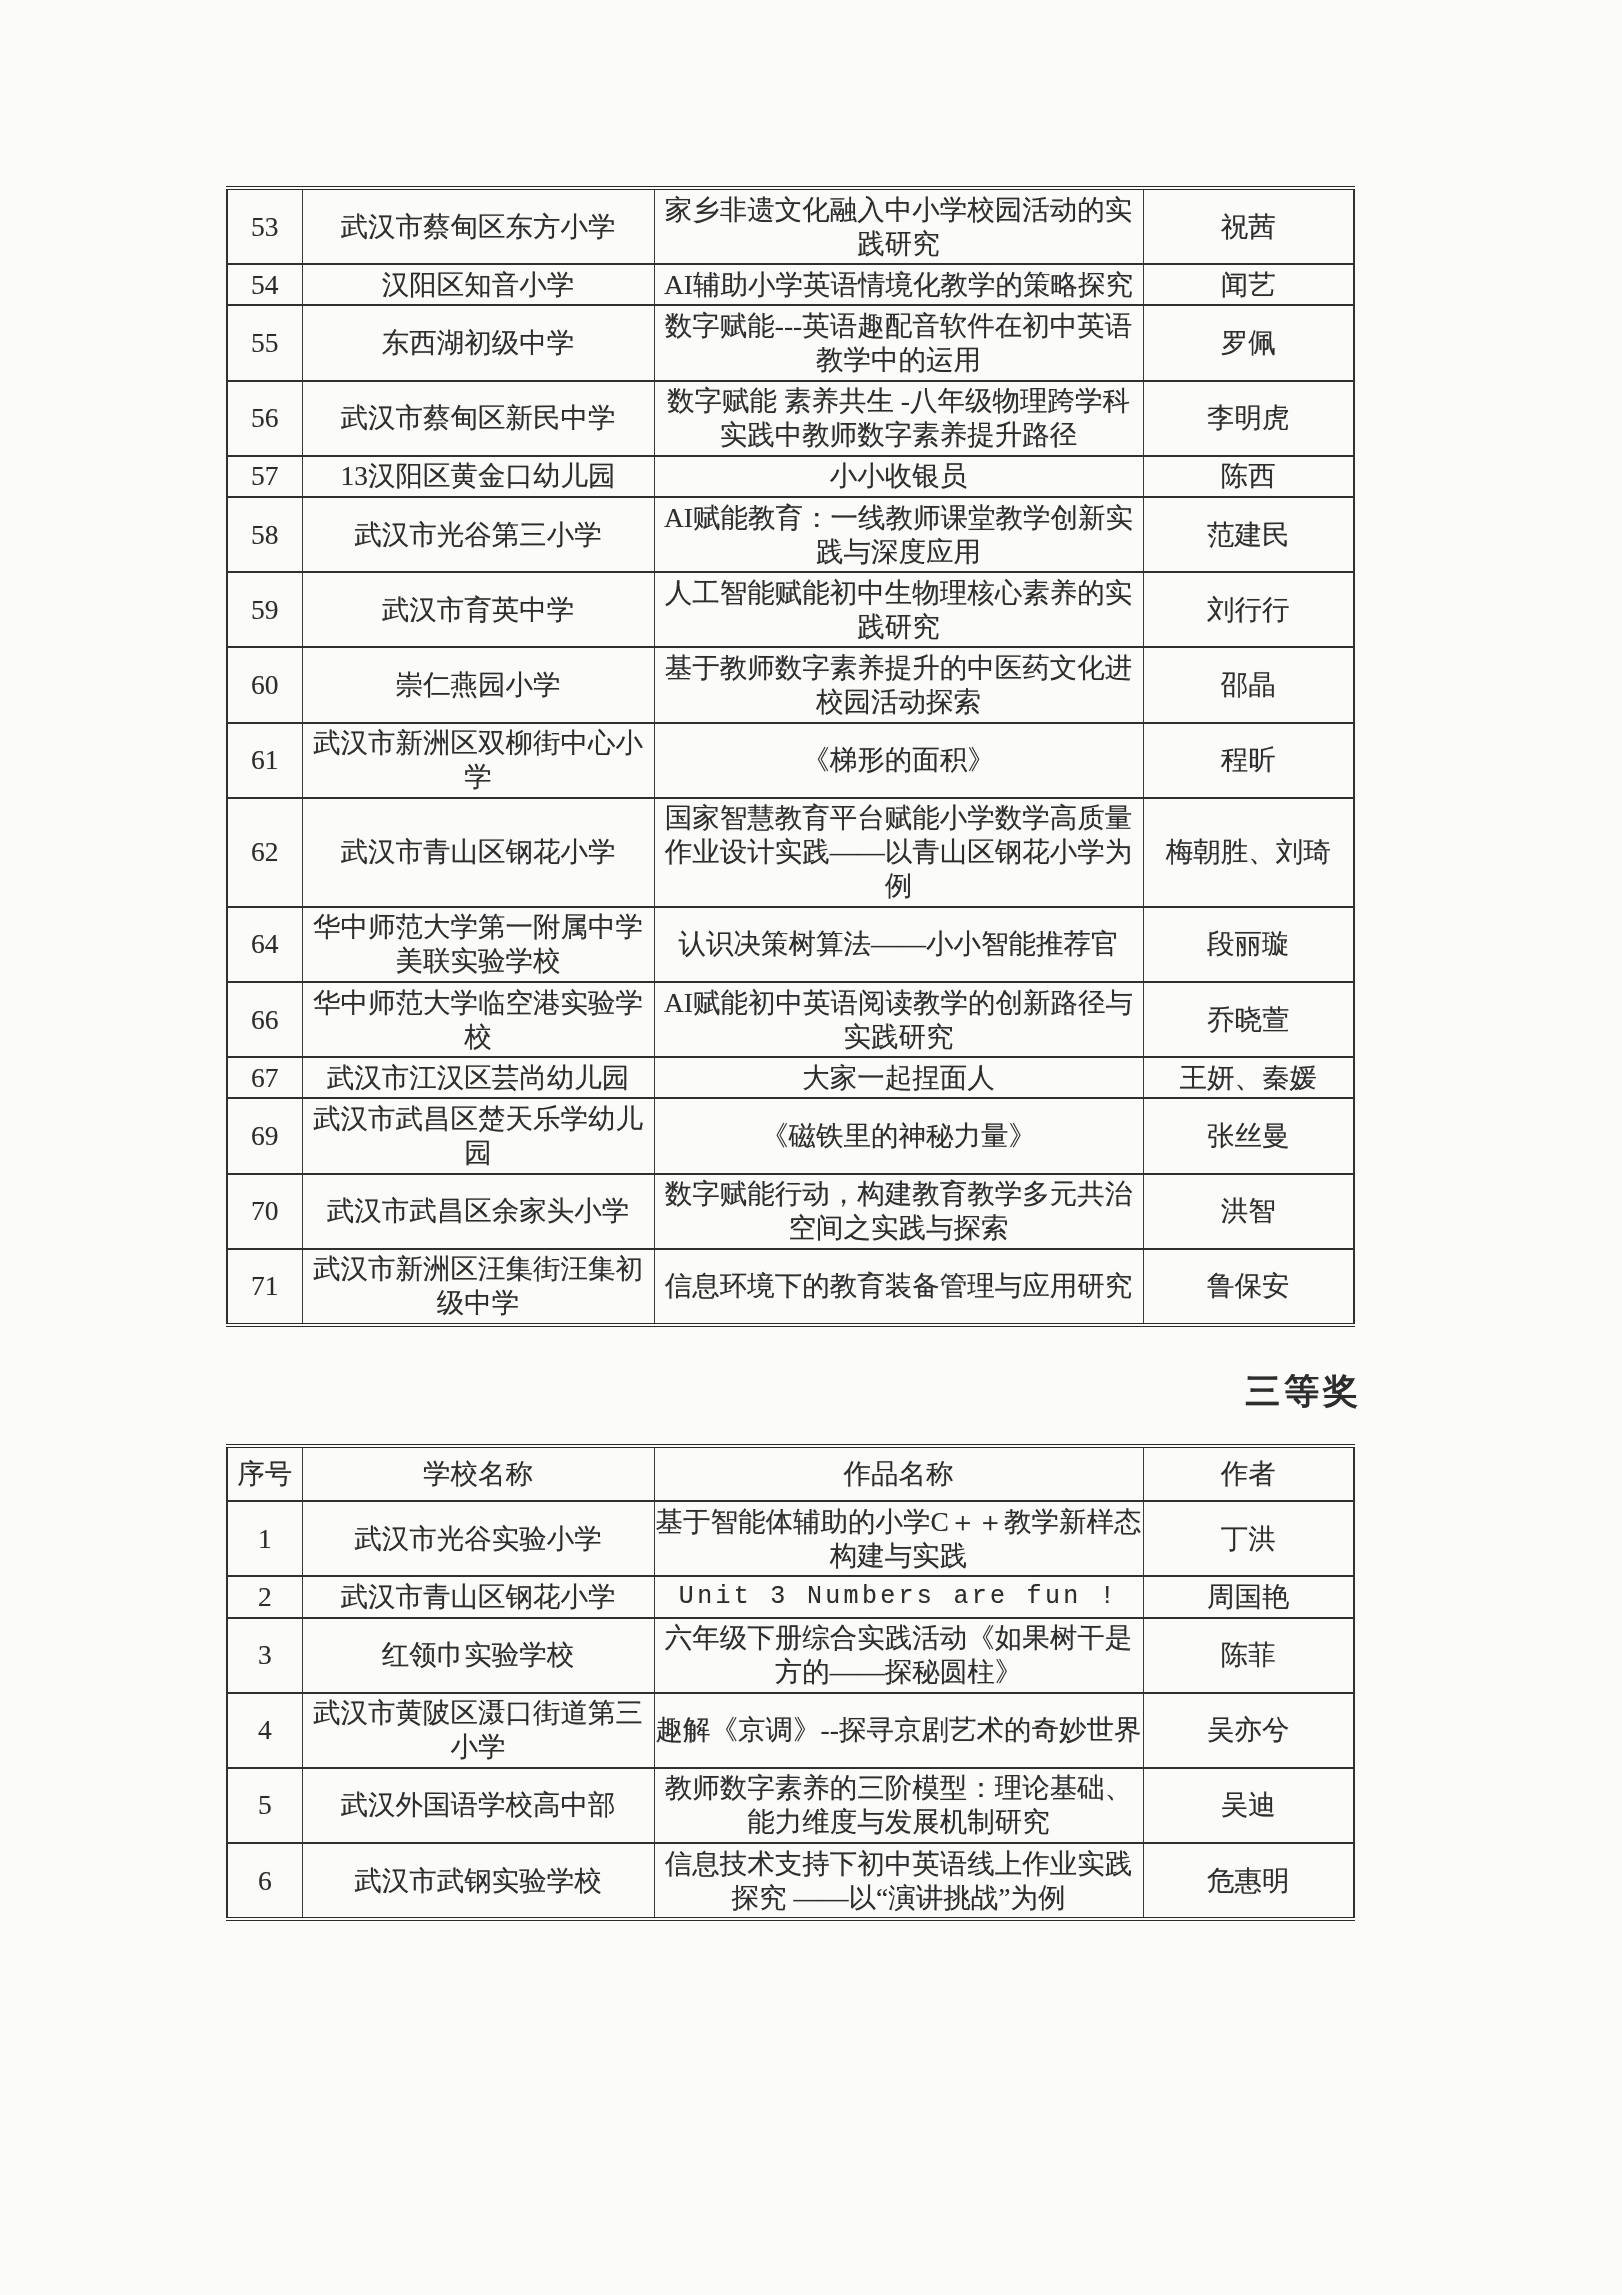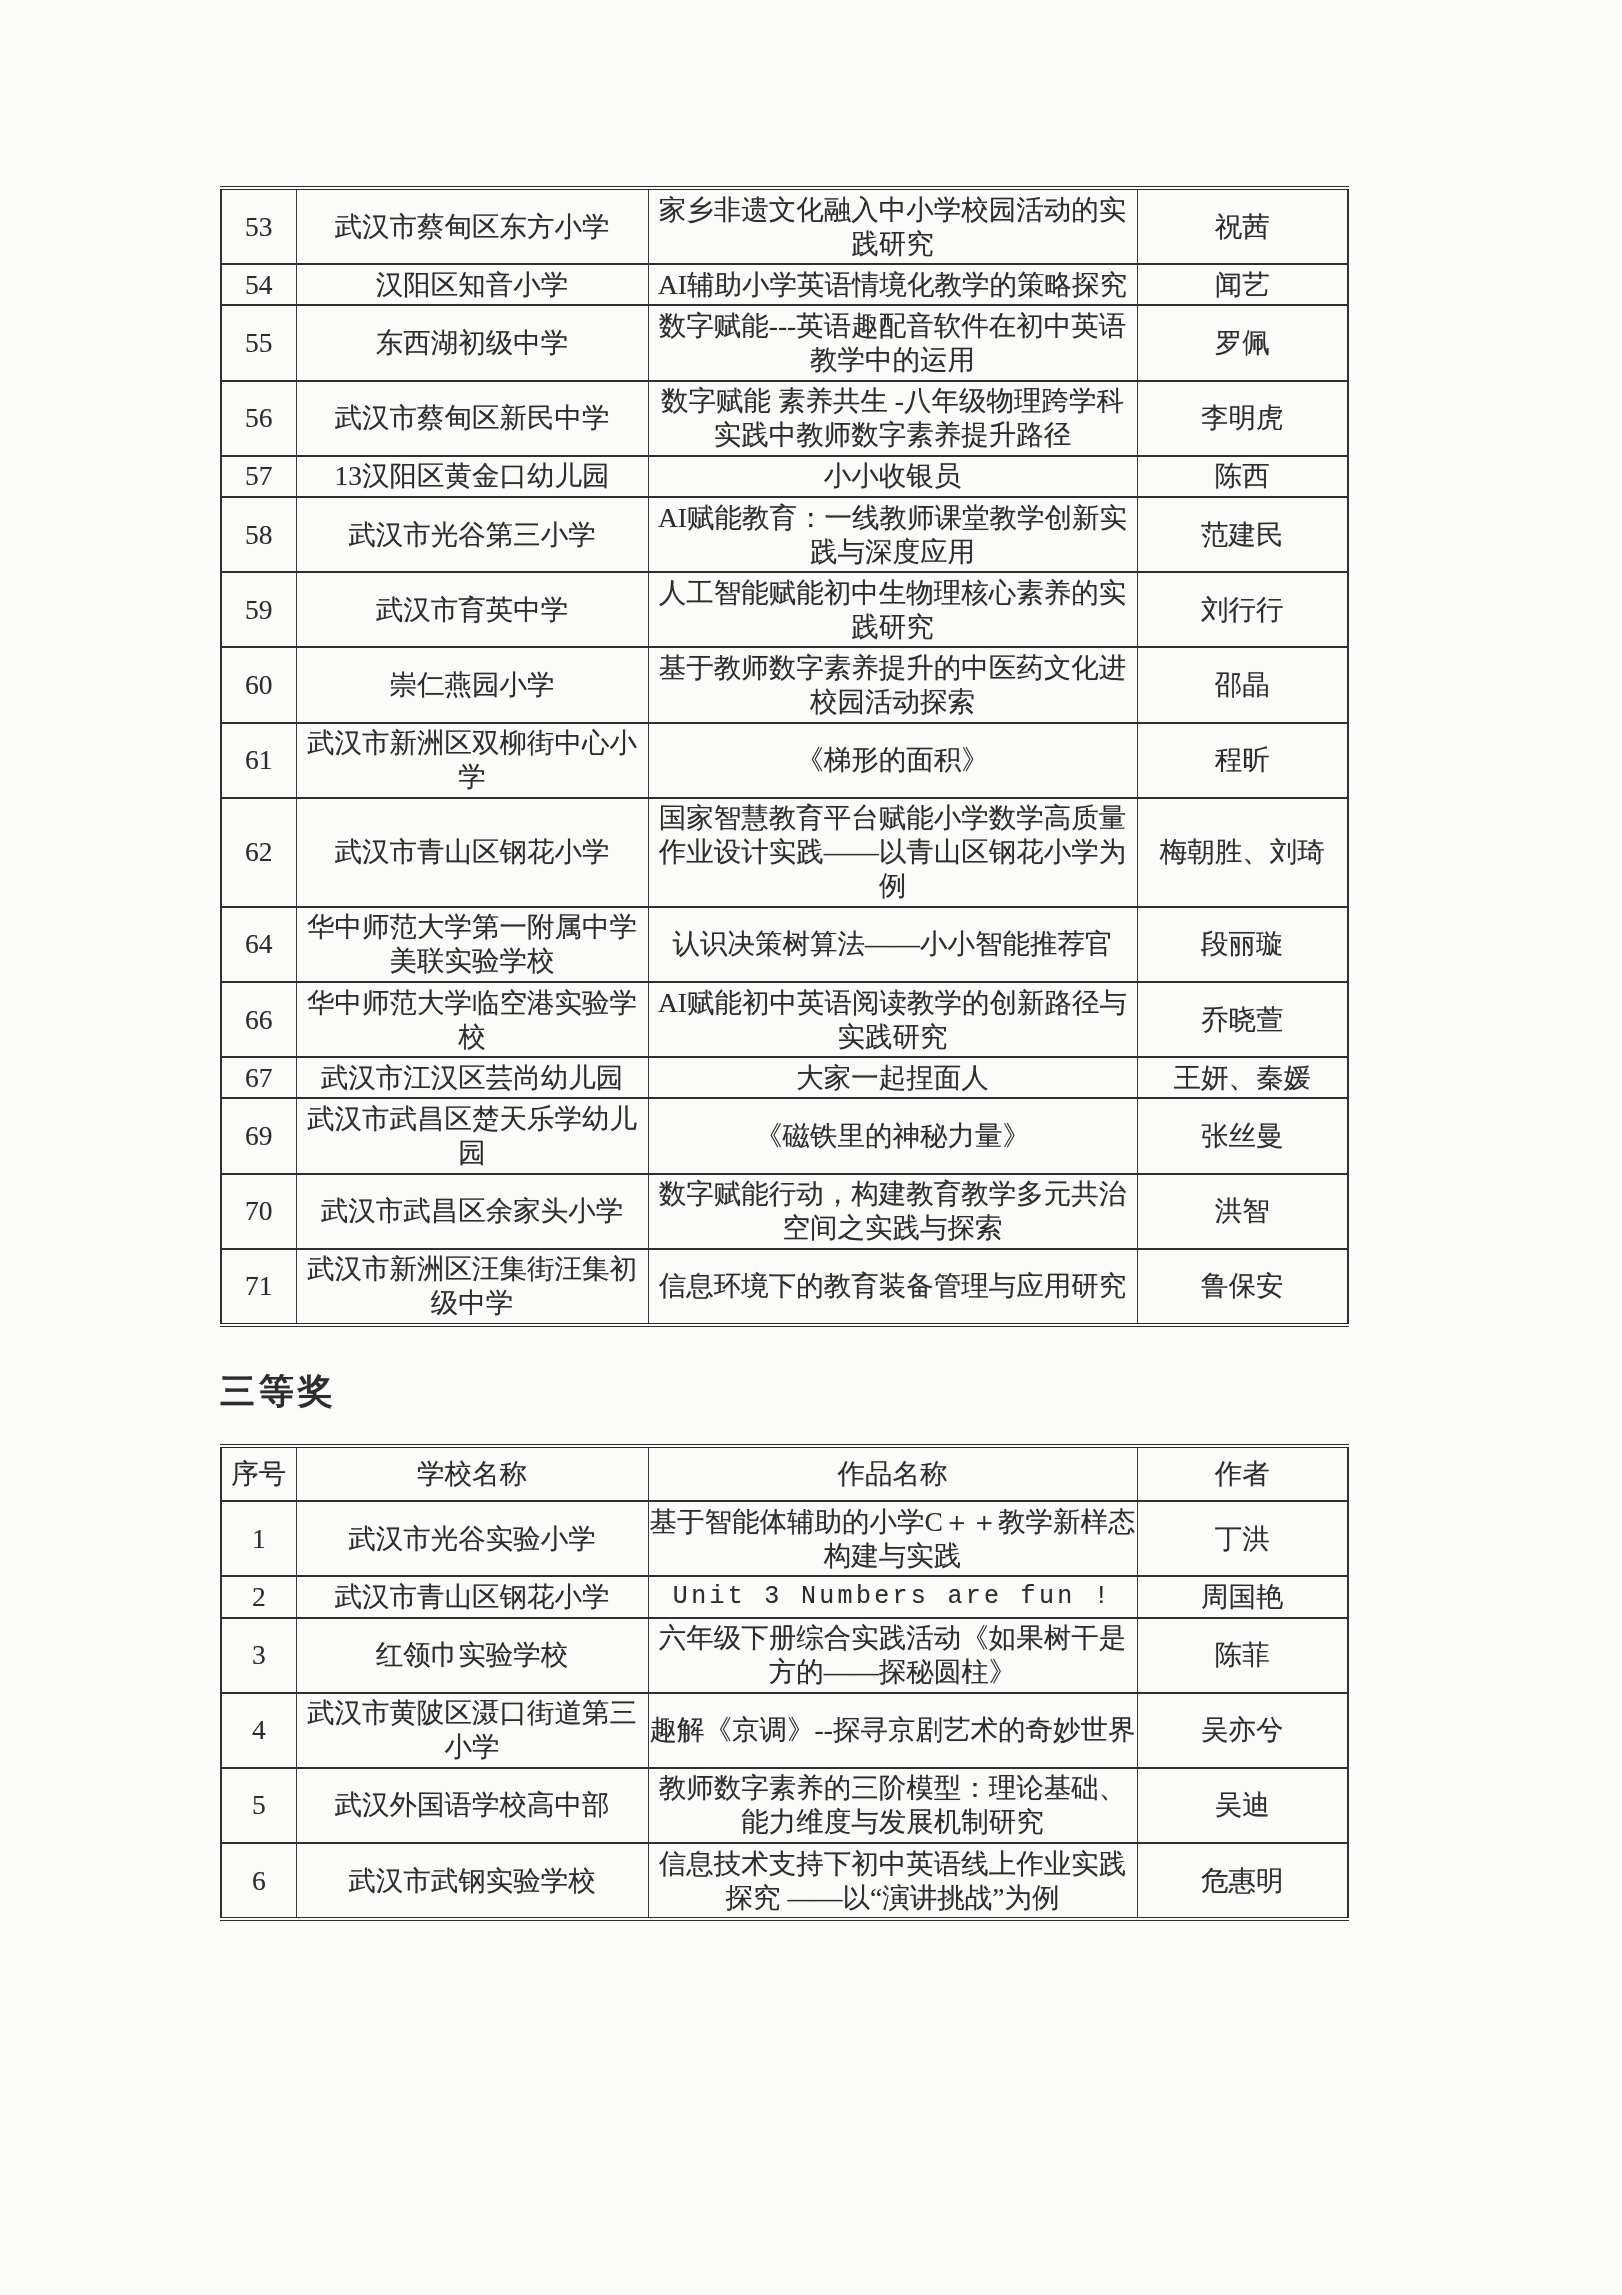--- a/index.html
+++ b/index.html
@@ -12,21 +12,21 @@
     margin: 0 auto;
     background: #fbfbfa;
     overflow: hidden;
     font-family: "Liberation Serif", "DejaVu Serif", serif;
     color: #2d2d2d;
     text-shadow: 0 0 0.7px rgba(45,45,45,0.35);
   }
 
   .content {
     position: absolute;
-    left: 220px;
+    left: 226px;
     top: 186px;
     width: 1136px;
   }
 
   table.award {
     border-collapse: collapse;
     table-layout: fixed;
     width: 1126px;
     font-size: 27.5px;
     line-height: 34px;
@@ -59,21 +59,21 @@
 
   td.work-cell.ascii {
     letter-spacing: 3.3px;
     font-family: "Liberation Mono", "DejaVu Sans Mono", monospace;
     font-size: 25px;
     margin-top: 15px;
   }
 
   .prize-heading {
     margin: 43px 0 30px 0;
-    text-align: left;
+    text-align: right;
     font-size: 35px;
     font-weight: bold;
     letter-spacing: 3.9px;
     line-height: 1.25;
   }
 
   col.c-no { width: 75px; }
   col.c-school { width: 352px; }
   col.c-work { width: 489px; }
   col.c-author { width: 211px; }

